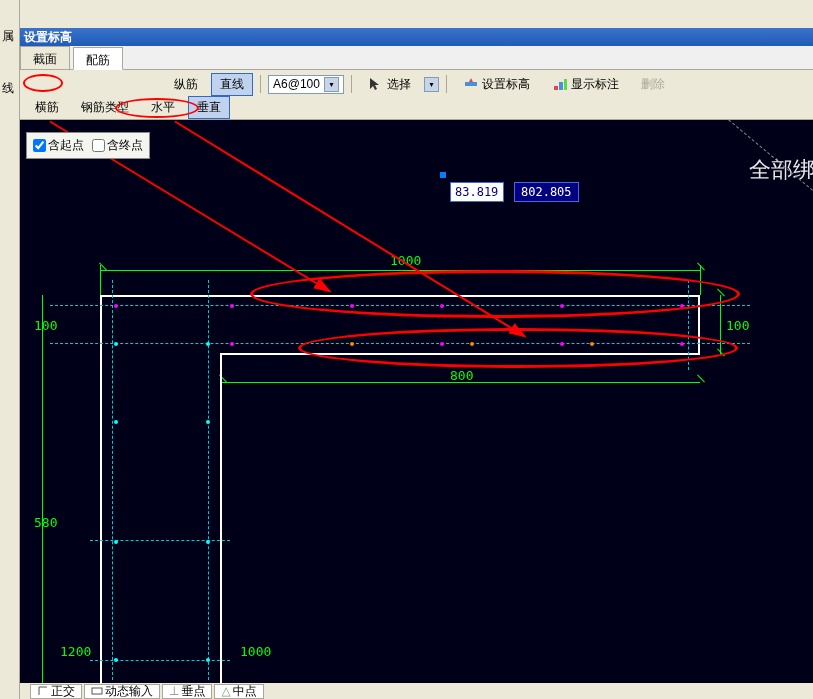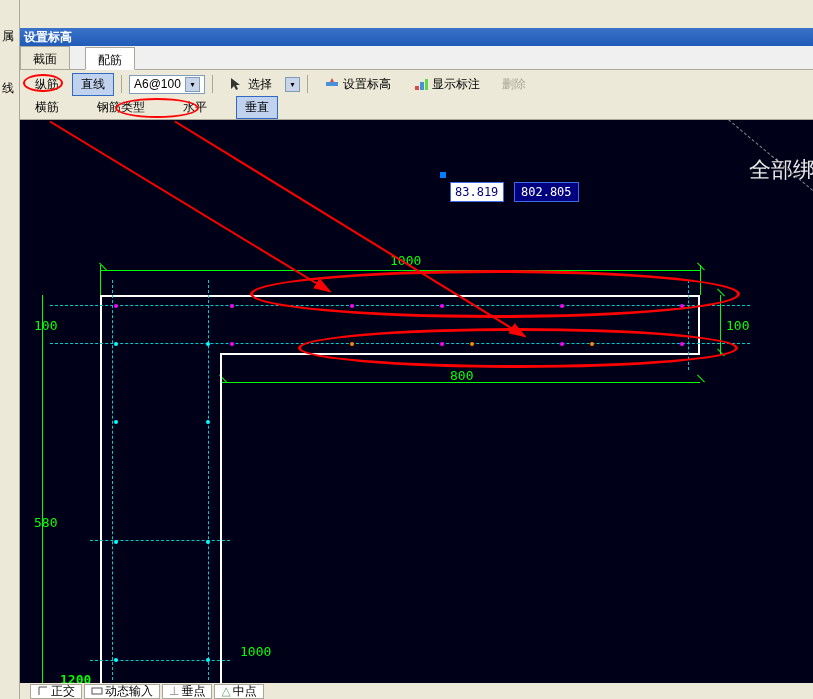--- a/index.html
+++ b/index.html
@@ -5,25 +5,25 @@
     * { margin: 0; padding: 0; box-sizing: border-box; font-family: "Microsoft YaHei", SimSun, sans-serif; font-size: 12px; }
     body { background: #ece9d8; width: 813px; height: 699px; overflow: hidden; position: relative; }
     
     .left-panel { position: absolute; left: 0; top: 0; width: 20px; height: 100%; background: #ece9d8; border-right: 1px solid #aca899; }
     .left-label { position: absolute; left: 2px; top: 28px; writing-mode: horizontal-tb; color: #000; }
     .left-label2 { position: absolute; left: 2px; top: 80px; color: #000; }
     
     .title-bar { position: absolute; left: 20px; top: 28px; right: 0; height: 18px; background: linear-gradient(to bottom, #3b72c9, #1f5bb8); color: #fff; padding-left: 4px; line-height: 18px; font-weight: bold; }
     
     .tabs { position: absolute; left: 20px; top: 46px; right: 0; height: 24px; background: #f0f0f0; border-bottom: 1px solid #aca899; display: flex; }
-    .tab { padding: 4px 12px; border: 1px solid #aca899; border-bottom: none; background: #ece9d8; margin-right: 15px; cursor: pointer; }
+    .tab { padding: 4px 12px; border: 1px solid #aca899; border-bottom: none; background: #ece9d8; margin-right: 3px; cursor: pointer; }
     .tab.active { background: #fff; border-bottom: 1px solid #fff; position: relative; top: 1px; }
     
-    .toolbar1 { position: absolute; left: 20px; top: 72px; right: 0; height: 24px; display: flex; align-items: center; gap: 4px; padding-left: 6px; }
-    .toolbar2 { position: absolute; left: 20px; top: 96px; right: 0; height: 24px; display: flex; align-items: flex-end; gap: 20px; padding-left: 6px; border-bottom: 1px solid #aca899; }
+    .toolbar1 { position: absolute; left: 20px; top: 72px; right: 0; height: 24px; display: flex; align-items: center; gap: 4px; padding-left: 6px; justify-content: center; }
+    .toolbar2 { position: absolute; left: 20px; top: 96px; right: 0; height: 24px; display: flex; align-items: flex-end; gap: 4px; padding-left: 6px; border-bottom: 1px solid #aca899; }
     
     .tbtn { padding: 2px 8px; border: 1px solid transparent; cursor: pointer; display: inline-flex; align-items: center; gap: 3px; }
     .tbtn.active { border: 1px solid #316ac5; background: #c1d2ee; }
     .circled { position: relative; }
     .red-circle { position: absolute; border: 2px solid red; border-radius: 50%; pointer-events: none; }
     
     .dropdown { border: 1px solid #7f9db9; background: #fff; padding: 1px 4px; display: inline-flex; align-items: center; gap: 4px; min-width: 60px; }
     .dropdown-arrow { width: 15px; height: 15px; background: #c8d5e8; border: 1px solid #7f9db9; display: flex; align-items: center; justify-content: center; font-size: 8px; }
     
     .sep { width: 1px; height: 18px; background: #aca899; margin: 0 3px; }
@@ -118,20 +118,30 @@
   <span class="tbtn">横筋</span>
   <span class="tbtn">钢筋类型</span>
   <span class="tbtn circled">水平</span>
   <span class="tbtn active circled">垂直</span>
 </div>
 
 <div class="red-circle" style="left:23px; top:74px; width:40px; height:18px;"></div>
 <div class="red-circle" style="left:115px; top:98px; width:84px; height:20px;"></div>
 
 <div class="canvas-area">
+  <div class="checkbox-panel">
+    <label class="chk">
+      <input type="checkbox" checked="" style="">
+      <span>含起点</span>
+    </label>
+    <label class="chk">
+      <input type="checkbox" style="">
+      <span>含终点</span>
+    </label>
+  </div>
 
   <input class="coord-input" style="left: 430px; top: 62px;" value="83.819">
   <div class="coord-box" style="left:494px; top:62px;">802.805</div>
   <div style="position:absolute; left:420px; top:52px; width:6px; height:6px; background:#0080ff;"></div>
 
   <div class="corner-label" style="right:-2px; top:35px;">全部绑</div>
 
   <div style="position:absolute; right:0; top:70px; width:120px; height:100px; border-top:1px dashed #888; transform:rotate(40deg); transform-origin:right top;"></div>
 
   <div class="dim-line" style="left:80px; top:150px; width:600px;"></div>
@@ -150,21 +160,21 @@
   <div class="dim-text" style="left:14px; top:198px;">100</div>
 
   <div class="dim-line-v" style="left:22px; top:235px; height:350px;"></div>
   <div class="dim-text" style="left:14px; top:395px;">580</div>
 
   <div class="dim-line" style="left:200px; top:262px; width:480px;"></div>
   <div class="dim-text" style="left:430px; top:248px;">800</div>
   <div class="dim-tick" style="left:198px; top:258px;"></div>
   <div class="dim-tick" style="left:676px; top:258px;"></div>
 
-  <div class="dim-text" style="left:40px; top:552px;font-weight:bold;">1200</div>
+  <div class="dim-text" style="left:40px; top:524px;">1200</div>
   <div class="dim-text" style="left:220px; top:524px;">1000</div>
 
   <div class="shape-line" style="left:80px; top:175px; width:600px; height:2px;"></div>
   <div class="shape-line" style="left:678px; top:175px; width:2px; height:60px;"></div>
   <div class="shape-line" style="left:200px; top:233px; width:480px; height:2px;"></div>
   <div class="shape-line" style="left:200px; top:233px; width:2px; height:330px;"></div>
   <div class="shape-line" style="left:80px; top:175px; width:2px; height:388px;"></div>
 
   <div class="dash-line" style="left:30px; top:185px; width:700px;"></div>
   <div class="dash-line" style="left:30px; top:223px; width:700px;"></div>

